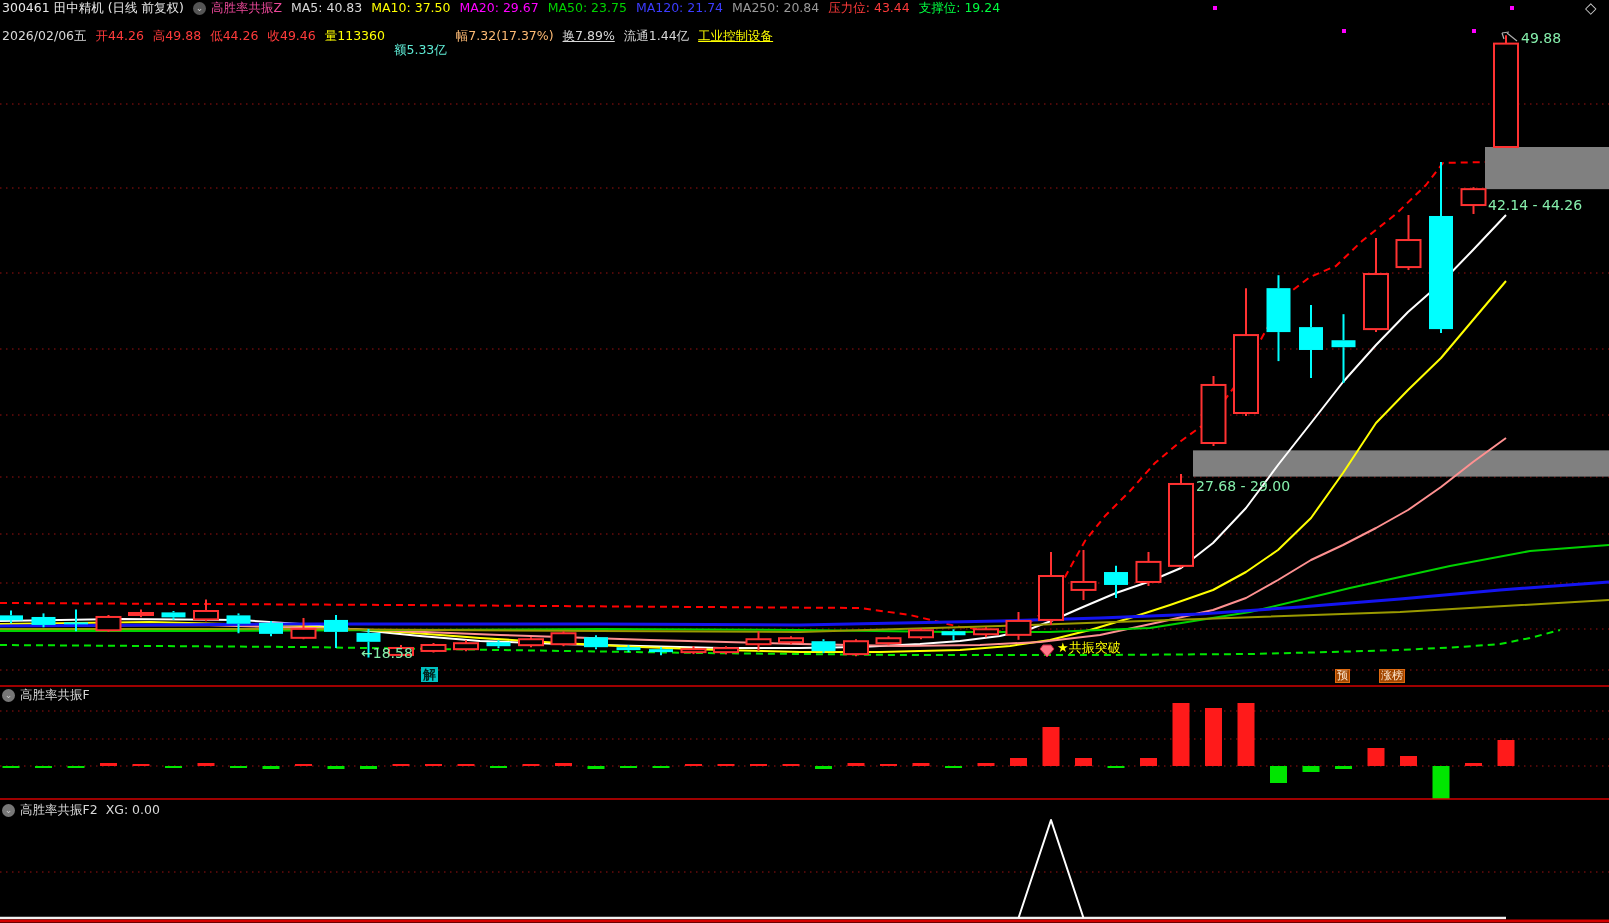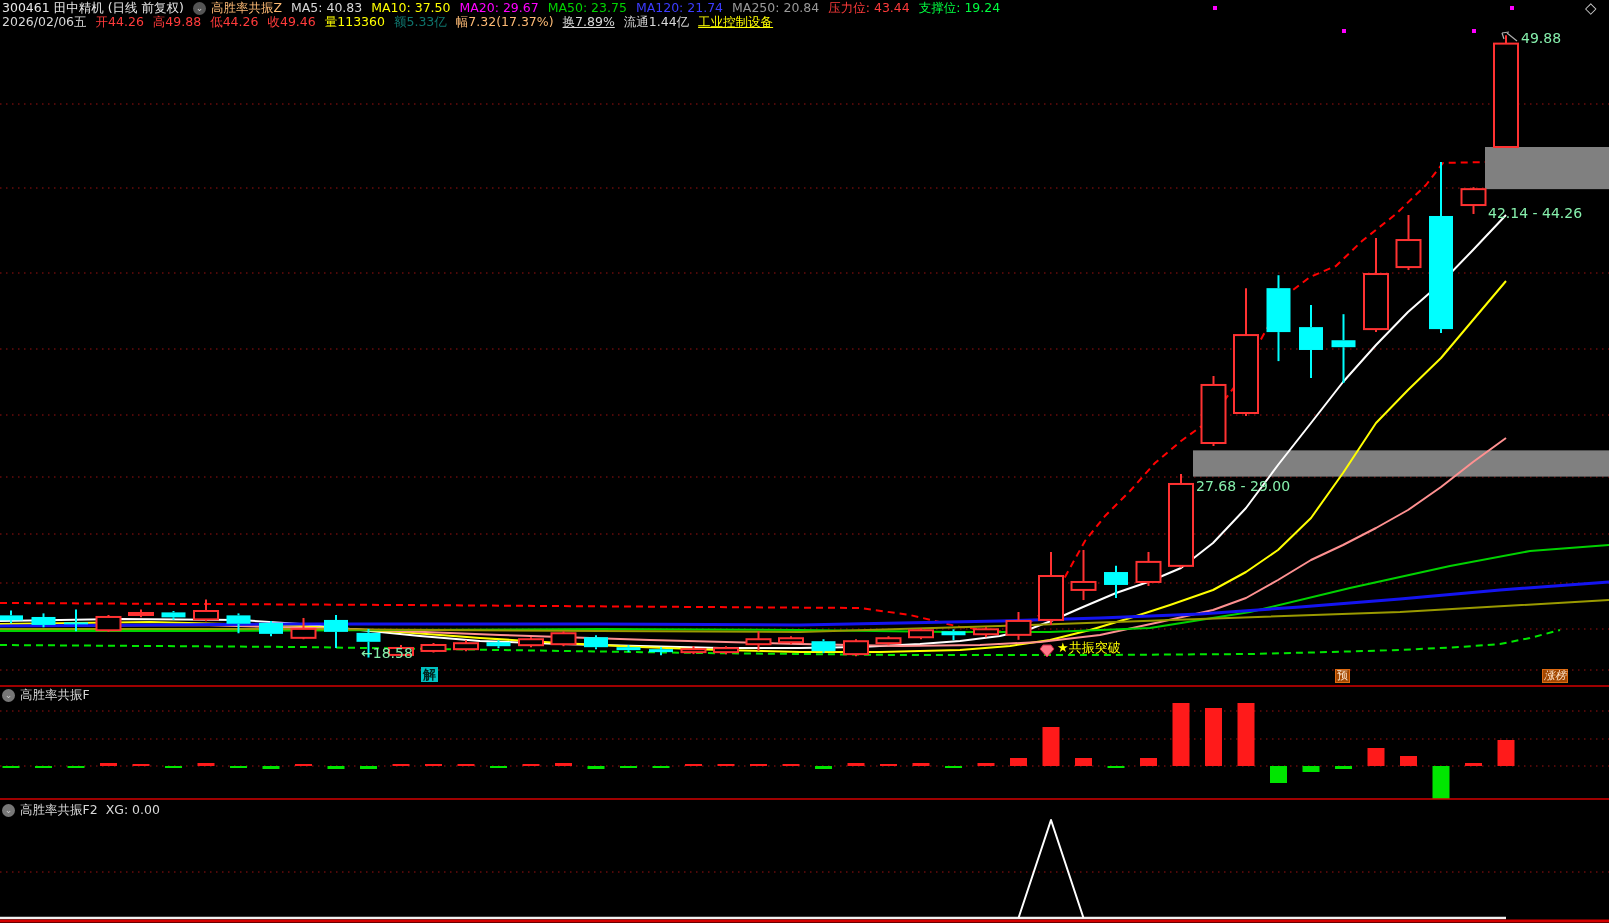--- a/index.html
+++ b/index.html
@@ -251,49 +251,49 @@
       <rect x="1510" y="6" width="4" height="4" fill="#ff00ff"></rect>
       <rect x="1342" y="29" width="4" height="4" fill="#ff00ff"></rect>
       <rect x="1472" y="29" width="4" height="4" fill="#ff00ff"></rect>
     </svg>
 
   <div class="hdr-row" style="top:1px;">
     <span class="hdr-item" style="color:#e8e8e8;">300461 田中精机 (日线 前复权)</span>
     <span class="circ-icon">
       <span>⌄</span>
     </span>
-    <span class="hdr-item" style="color:#fdba74;">高胜率共振Z</span>
+    <span class="hdr-item" style="color:#ec4899;">高胜率共振Z</span>
     <span id="ma-items"><span class="hdr-item" style="color: rgb(216, 216, 216);">MA5: 40.83</span><span class="hdr-item" style="color: rgb(255, 255, 0);">MA10: 37.50</span><span class="hdr-item" style="color: rgb(255, 0, 255);">MA20: 29.67</span><span class="hdr-item" style="color: rgb(0, 210, 0);">MA50: 23.75</span><span class="hdr-item" style="color: rgb(60, 60, 255);">MA120: 21.74</span><span class="hdr-item" style="color: rgb(154, 154, 154);">MA250: 20.84</span><span class="hdr-item" style="color: rgb(255, 59, 59);">压力位: 43.44</span><span class="hdr-item" style="color: rgb(0, 255, 64);">支撑位: 19.24</span></span>
   </div>
 
   <div class="hdr-row" style="top:15px;" id="row2">
       <span class="hdr-item" style="color: rgb(216, 216, 216);">2026/02/06五</span>
       <span class="hdr-item" style="color: rgb(255, 59, 59);">开44.26</span>
       <span class="hdr-item" style="color: rgb(255, 59, 59);">高49.88</span>
       <span class="hdr-item" style="color: rgb(255, 59, 59);">低44.26</span>
       <span class="hdr-item" style="color: rgb(255, 59, 59);">收49.46</span>
       <span class="hdr-item" style="color: rgb(255, 255, 0);">量113360</span>
-      <span class="hdr-item" style="color: #0f766e;">额5.33亿</span>
+      <span class="hdr-item" style="color: #5eead4; margin-top: 28px;">额5.33亿</span>
       <span class="hdr-item" style="color: #fdba74;">幅7.32(17.37%)</span>
       <span class="hdr-item" style="color: rgb(216, 216, 216); text-decoration: underline;">换7.89%</span>
       <span class="hdr-item" style="color: rgb(216, 216, 216);">流通1.44亿</span>
       <span class="hdr-item underline" style="color: rgb(255, 255, 0);">工业控制设备</span>
     </div>
 
   <div class="abs diamond" style="left:1585px;top:1px;">◇</div>
 
   <div class="abs ann" style="left:1521px;top:31px;">49.88</div>
   <div class="abs ann" style="left:352px;top:646px;margin-left:9px;">←18.58</div>
-  <div class="abs ann" style="left:1488px;top:206px;">42.14 - 44.26</div>
+  <div class="abs ann" style="left:1488px;top:198px;">42.14 - 44.26</div>
   <div class="abs ann" style="left:1196px;top:479px;">27.68 - 29.00</div>
   <div class="abs breakout" style="left:1057px;top:641px;">★共振突破</div>
 
   <div class="abs badge-teal" style="left:421px;top:667px;">解</div>
   <div class="abs badge-orange" style="left:1335px;top:669px;">预</div>
-  <div class="abs badge-orange" style="left:1542px;top:669px;font-style:italic;">涨榜</div>
+  <div class="abs badge-orange" style="left:1379px;top:669px;">涨榜</div>
 
   <div class="abs panel-label" style="left:2px;top:688px;">
     <span class="circ-icon" style="background:#777;">
       <span>⌄</span>
     </span>
     <span>高胜率共振F</span>
   </div>
 
   <div class="abs panel-label" style="left:2px;top:803px;">
     <span class="circ-icon" style="background:#777;">

